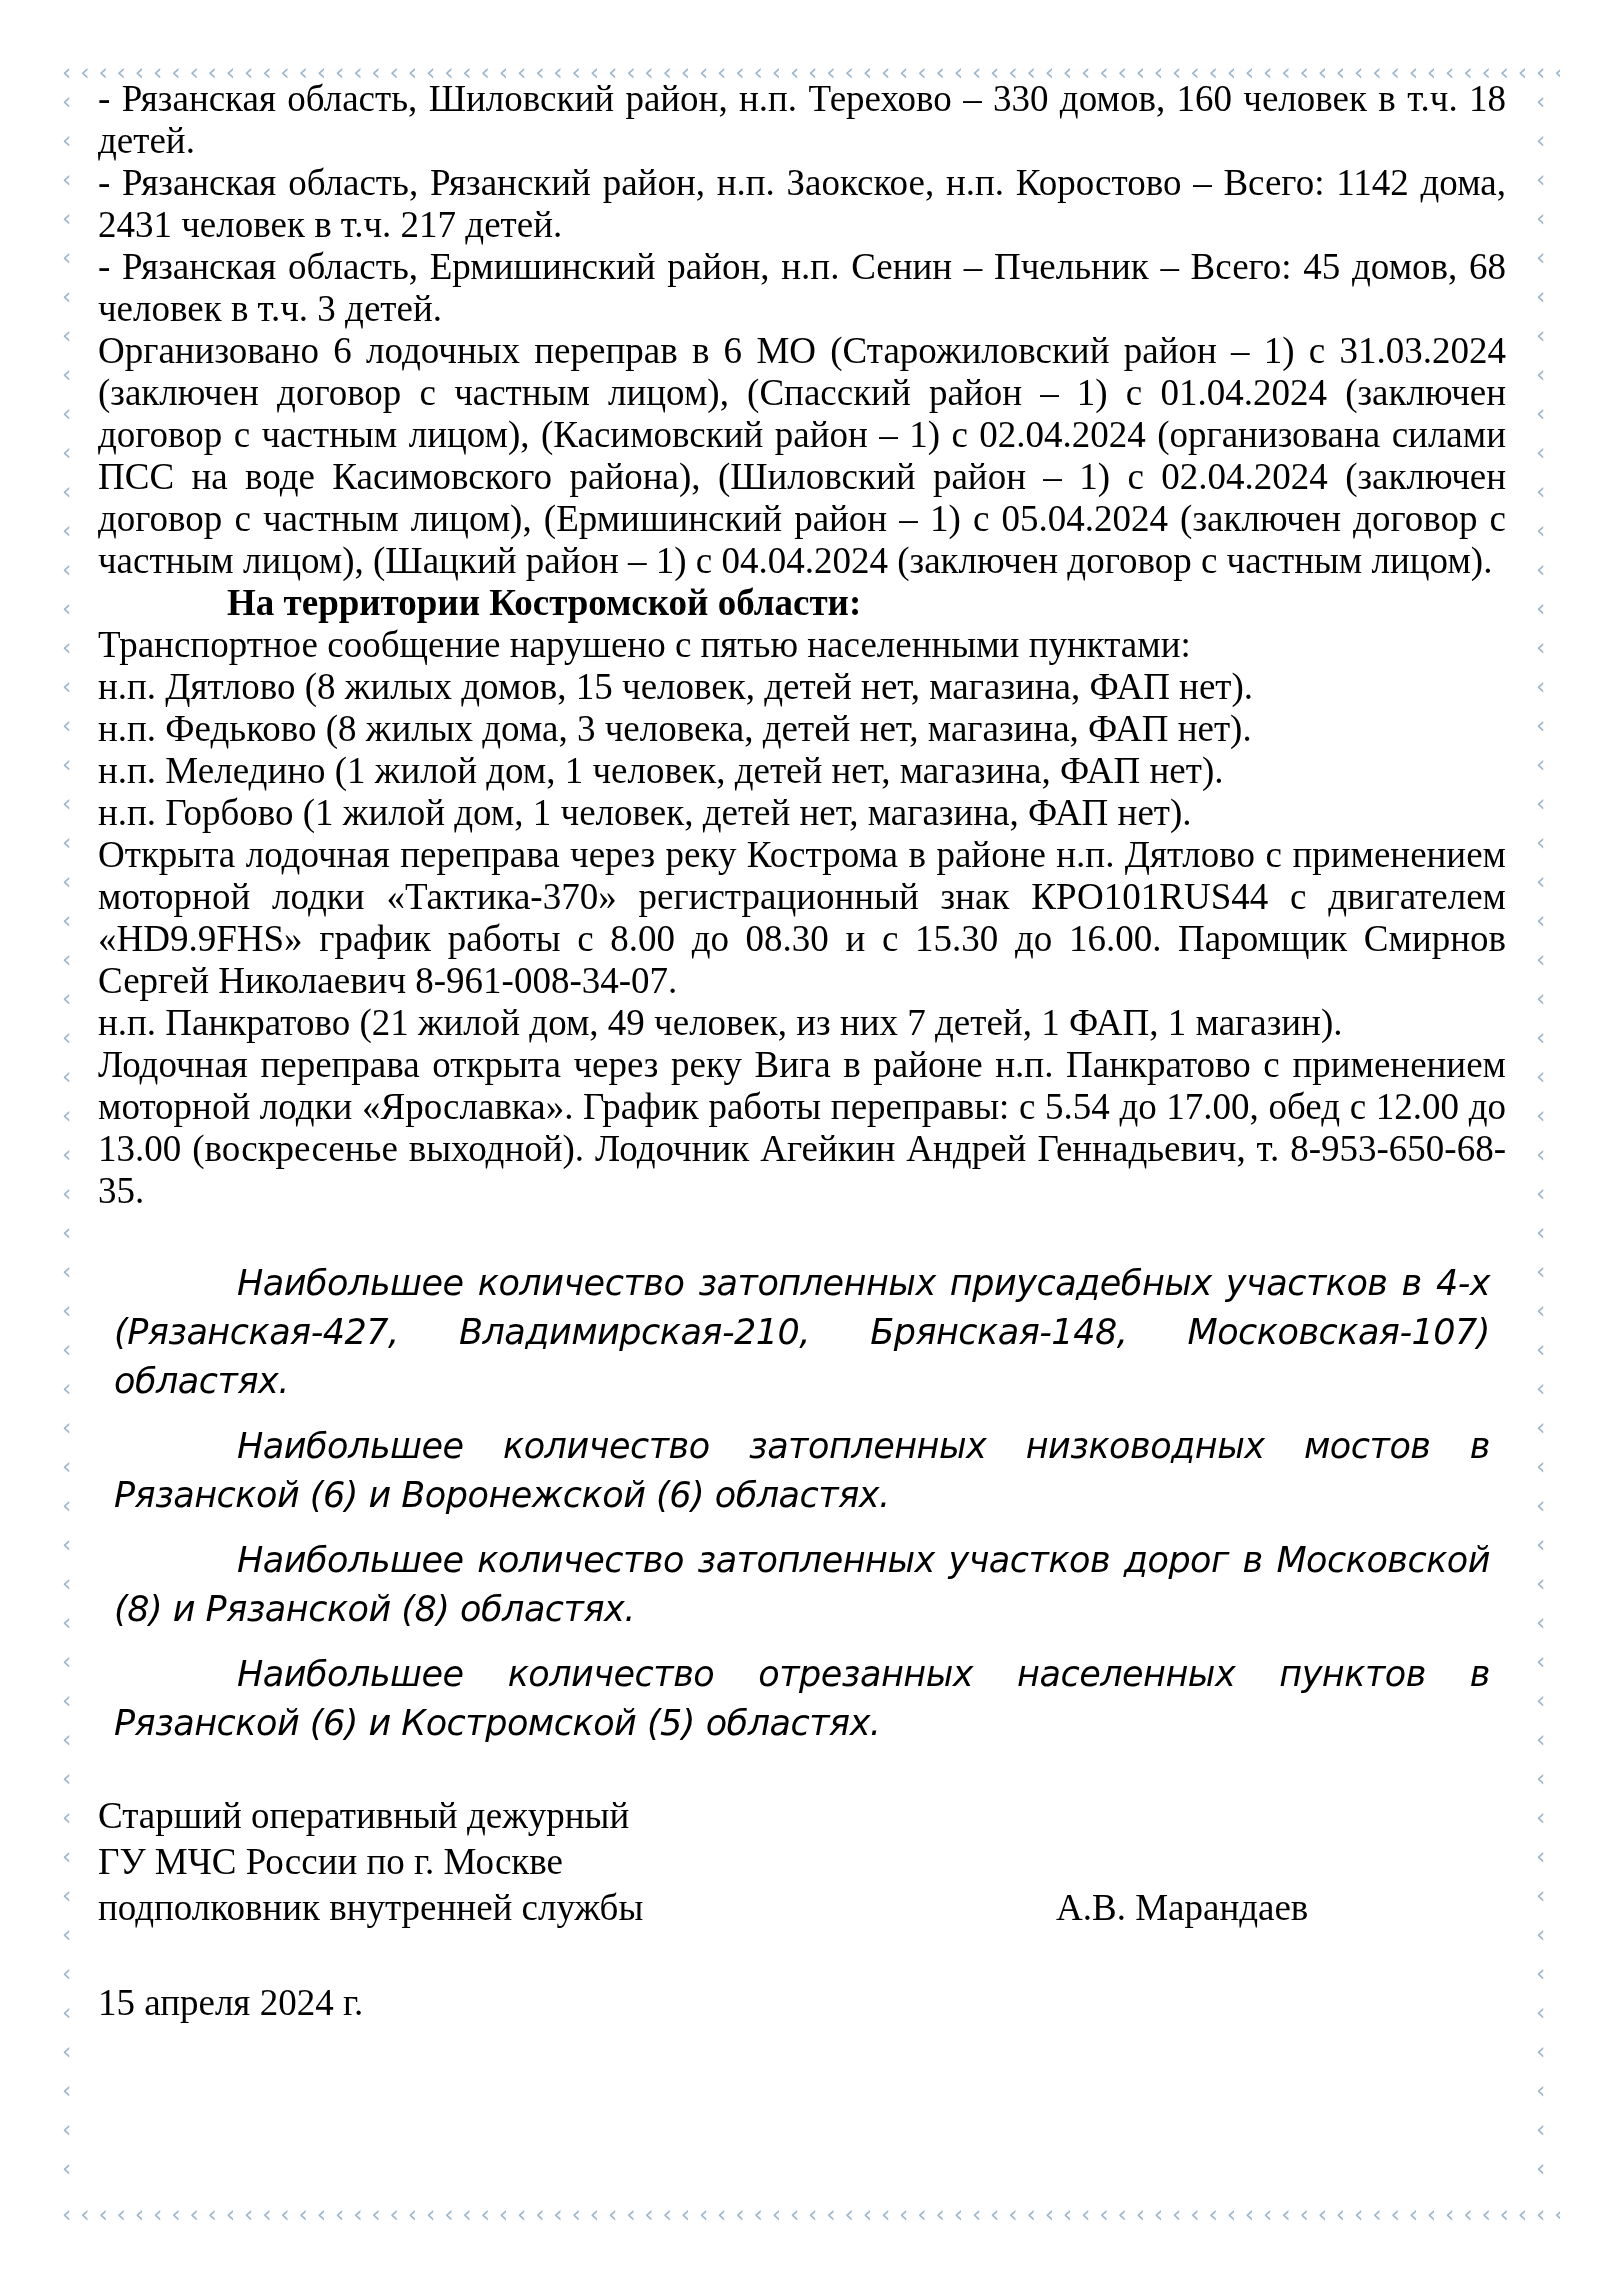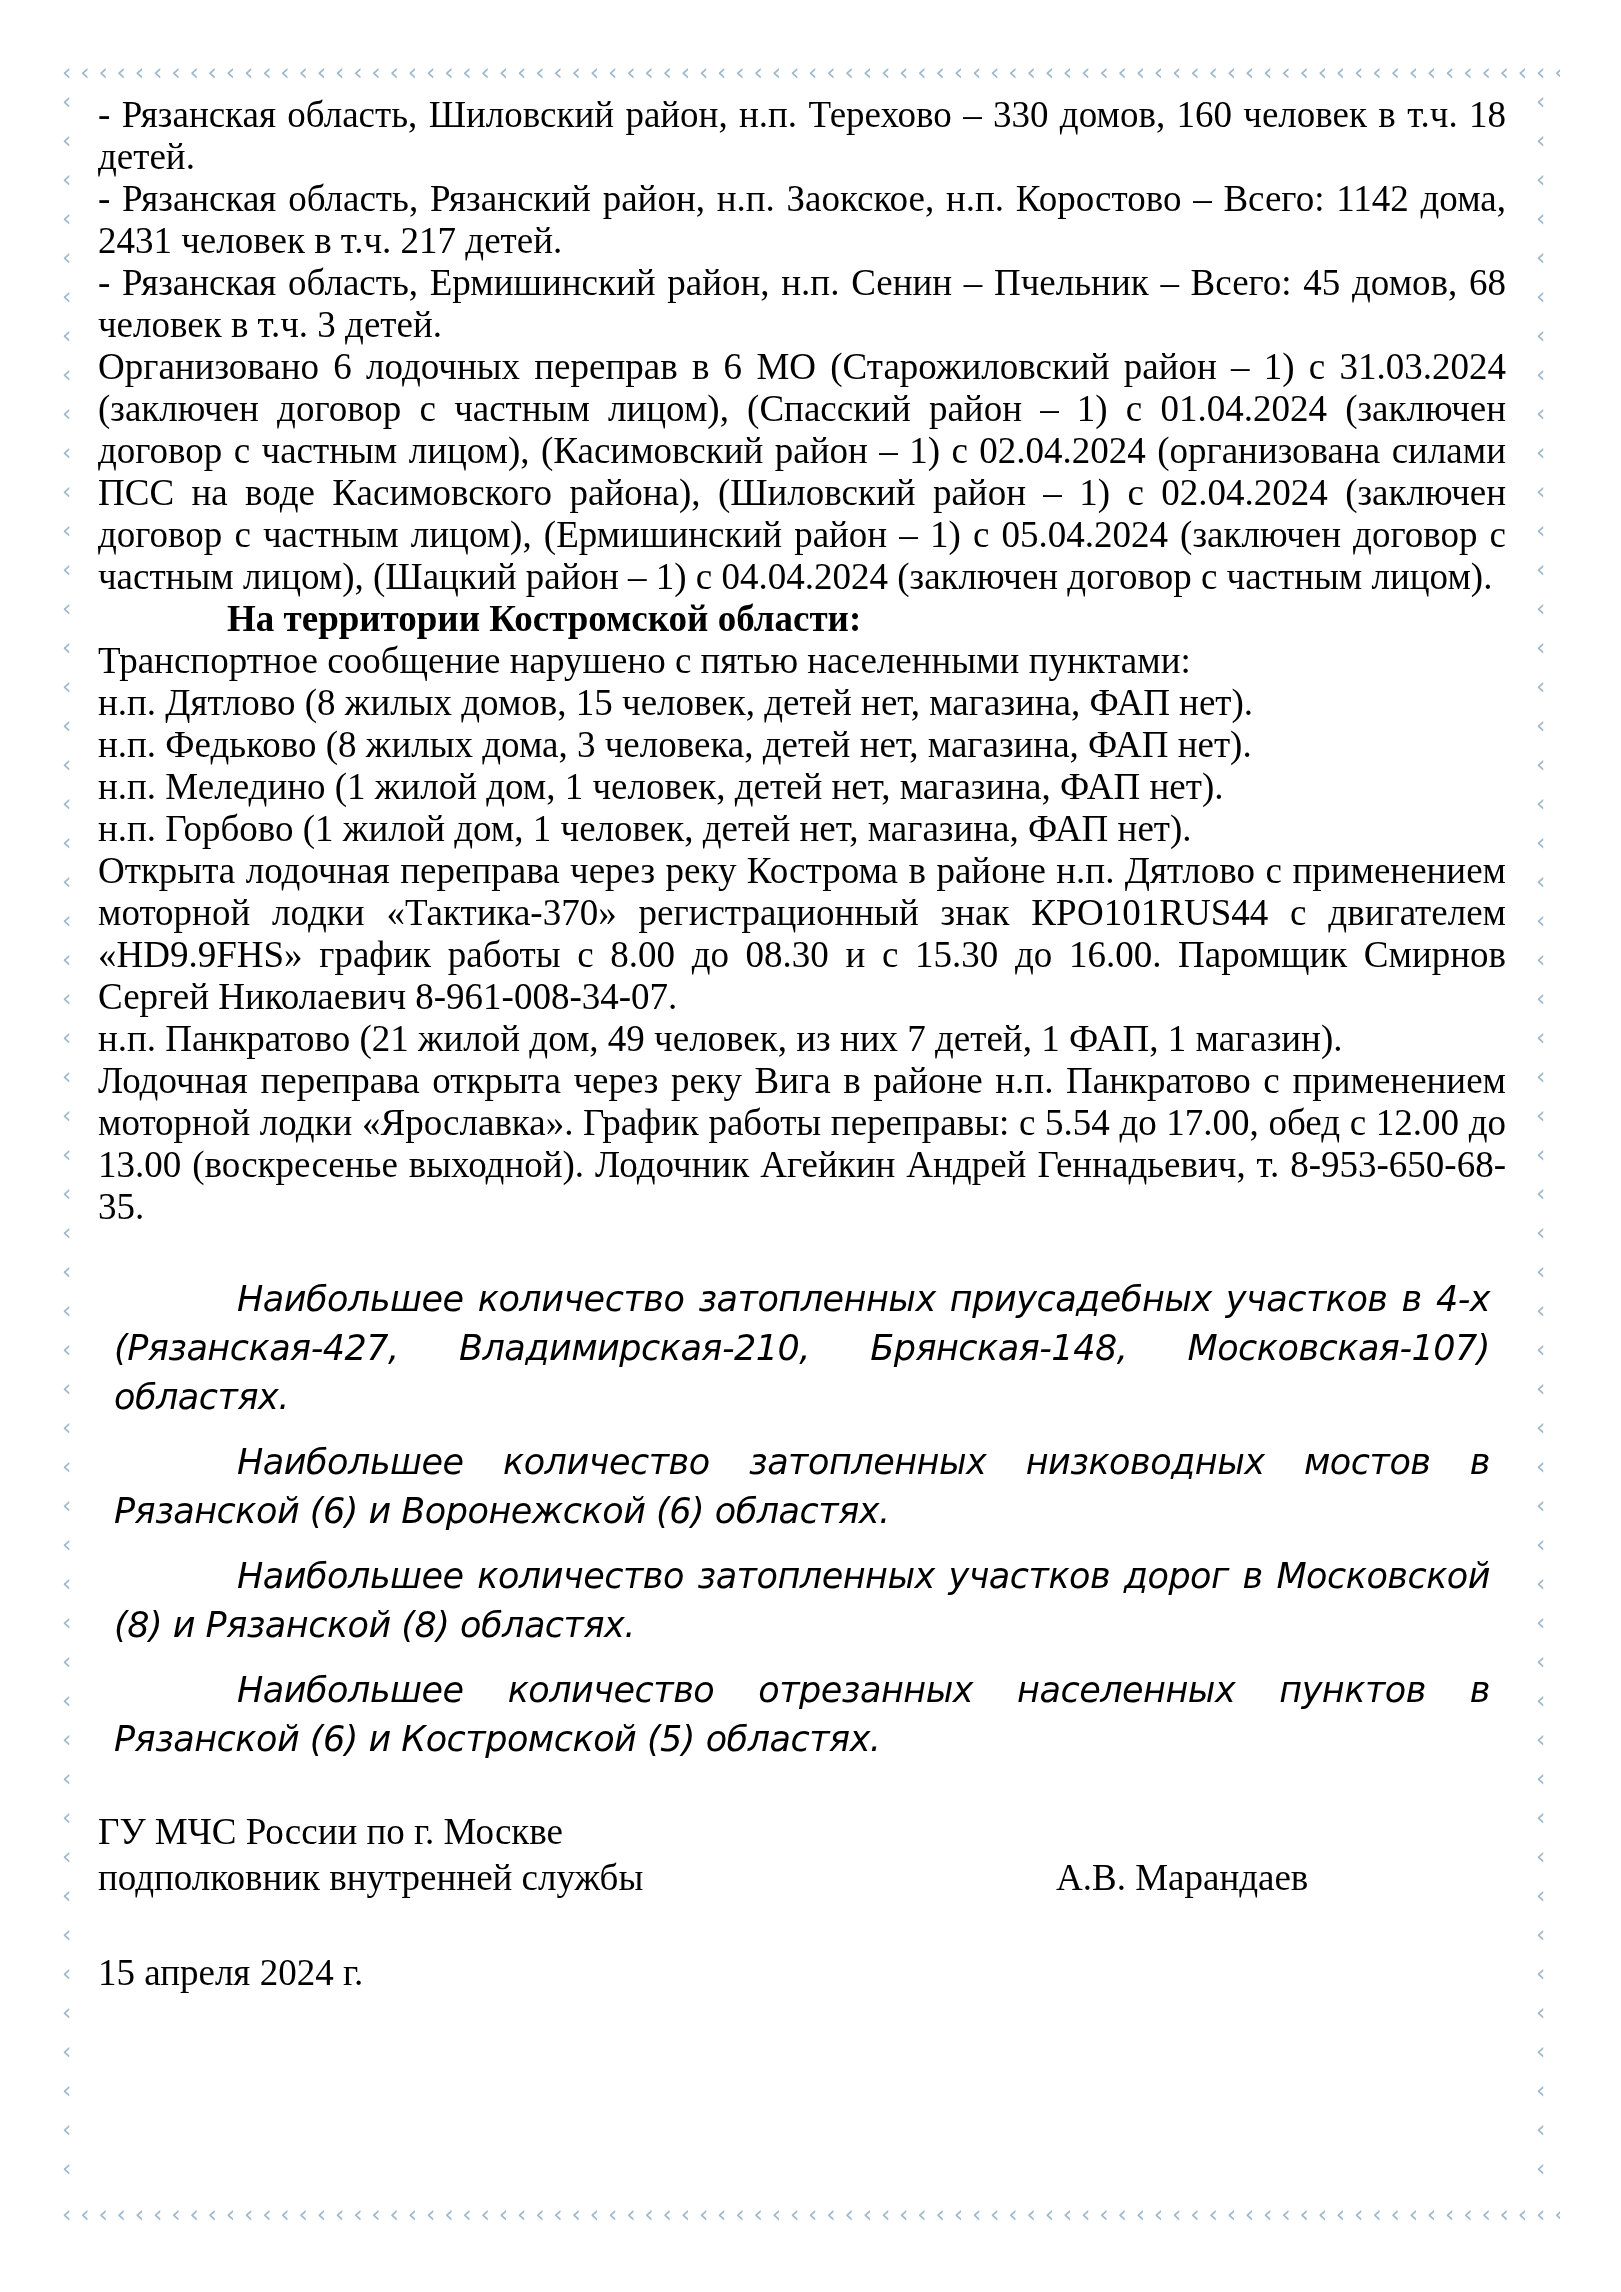--- a/index.html
+++ b/index.html
@@ -25,21 +25,21 @@
     position:absolute;top:82px;width:25.5px;height:2121px;
     overflow:hidden;white-space:pre;
     font-family:"DejaVu Sans",sans-serif;
     font-size:23.5px;line-height:39px;
     user-select:none;
   }
   .border-v.left{left:62px;}
   .border-v.right{left:1536px;}
 
   .content{
-    position:absolute;left:98px;top:94px;width:1408px;
+    position:absolute;left:98px;top:78px;width:1408px;
   }
   .para{
     margin:0;
     font-size:37px;line-height:42px;
     text-align:justify;
   }
   .para.bold-indent{
     font-weight:bold;
     text-indent:129px;
   }
@@ -193,20 +193,21 @@
     <p class="para">Лодочная переправа открыта через реку Вига в районе н.п. Панкратово с применением моторной лодки «Ярославка». График работы переправы: с 5.54 до 17.00, обед с 12.00 до 13.00 (воскресенье выходной). Лодочник Агейкин Андрей Геннадьевич, т. 8-953-650-68-35.</p>
 
     <div class="ital-block">
       <p class="ital">Наибольшее количество затопленных приусадебных участков в 4-х (Рязанская-427, Владимирская-210, Брянская-148, Московская-107) областях.</p>
       <p class="ital">Наибольшее количество затопленных низководных мостов в Рязанской (6) и Воронежской (6) областях.</p>
       <p class="ital">Наибольшее количество затопленных участков дорог в Московской (8) и Рязанской (8) областях.</p>
       <p class="ital">Наибольшее количество отрезанных населенных пунктов в Рязанской (6) и Костромской (5) областях.</p>
     </div>
 
     <div class="sig-block">
+      <div class="sig-row">Старший оперативный дежурный</div>
       <div class="sig-row">ГУ МЧС России по г. Москве</div>
       <div class="sig-row">
         <span>подполковник внутренней службы</span>
         <span class="sig-name">А.В. Марандаев</span>
       </div>
     </div>
 
     <div class="date-line">15 апреля 2024 г.</div>
 
   </div>

